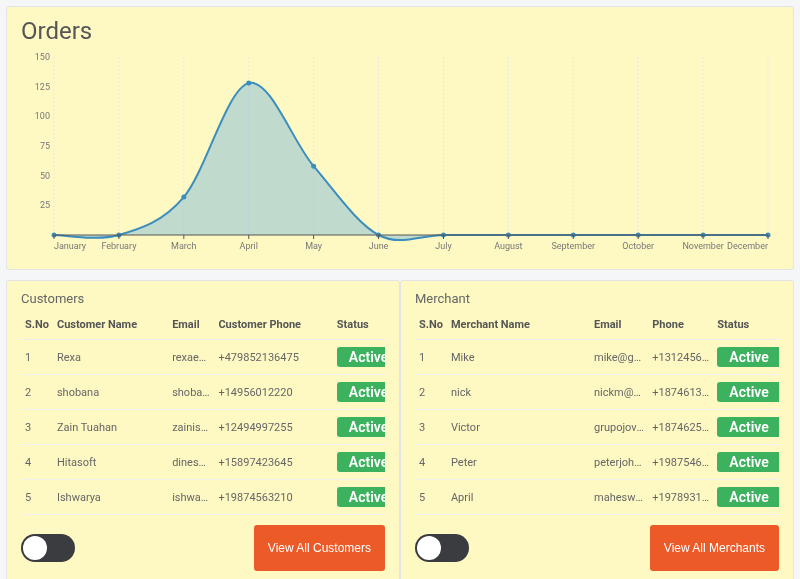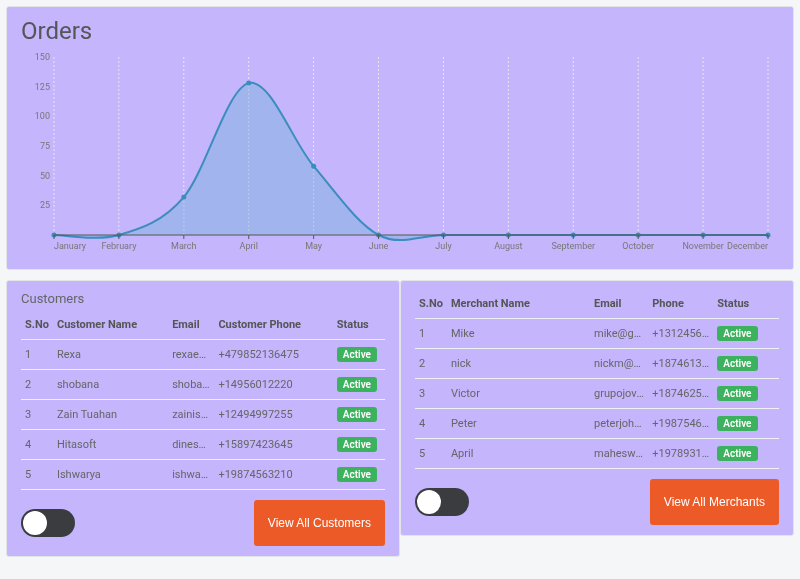--- a/index.html
+++ b/index.html
@@ -6,21 +6,21 @@
   body {
     font-family: -apple-system, BlinkMacSystemFont, "Segoe UI", Roboto, Arial, sans-serif;
     background: #f5f6f8;
     width: 800px;
     height: 579px;
     padding: 6px;
     color: #555;
     font-size: 12px;
   }
   .card {
-    background: #c4b5fd;
+    background: #fef9c3;
     border: 1px solid #e2e4e8;
     border-radius: 3px;
     padding: 10px 14px;
   }
   .chart-card { margin-bottom: 10px; }
   .chart-title {
     font-size: 24px;
     font-weight: 400;
     color: #555;
     margin-bottom: 4px;
@@ -58,23 +58,23 @@
     white-space: nowrap;
     overflow: hidden;
     text-overflow: ellipsis;
     max-width: 1px;
   }
   td:first-child, th:first-child { width: 26px; }
   .badge {
     display: inline-block;
     background: #3cb25e;
     color: #fff;
-    padding: 2px 6px;
+    padding: 2px 12px;
     border-radius: 3px;
-    font-size: 10px;
+    font-size: 14px;
     font-weight: 600;
   }
   .panel-footer {
     display: flex;
     justify-content: space-between;
     align-items: center;
     padding-top: 10px;
   }
   .toggle {
     width: 54px;
@@ -233,20 +233,21 @@
       <div class="panel-footer">
         <div class="toggle">
             <div class="knob"></div>
           </div>
         <button class="btn">View All Customers</button>
       </div>
     </div>
   </div>
   <div class="col">
     <div class="card">
+      <div class="panel-title">Merchant</div>
       <table>
         <thead>
           <tr>
             <th>S.No</th>
             <th>Merchant Name</th>
             <th>Email</th>
             <th>Phone</th>
             <th>Status</th>
           </tr>
         </thead>

